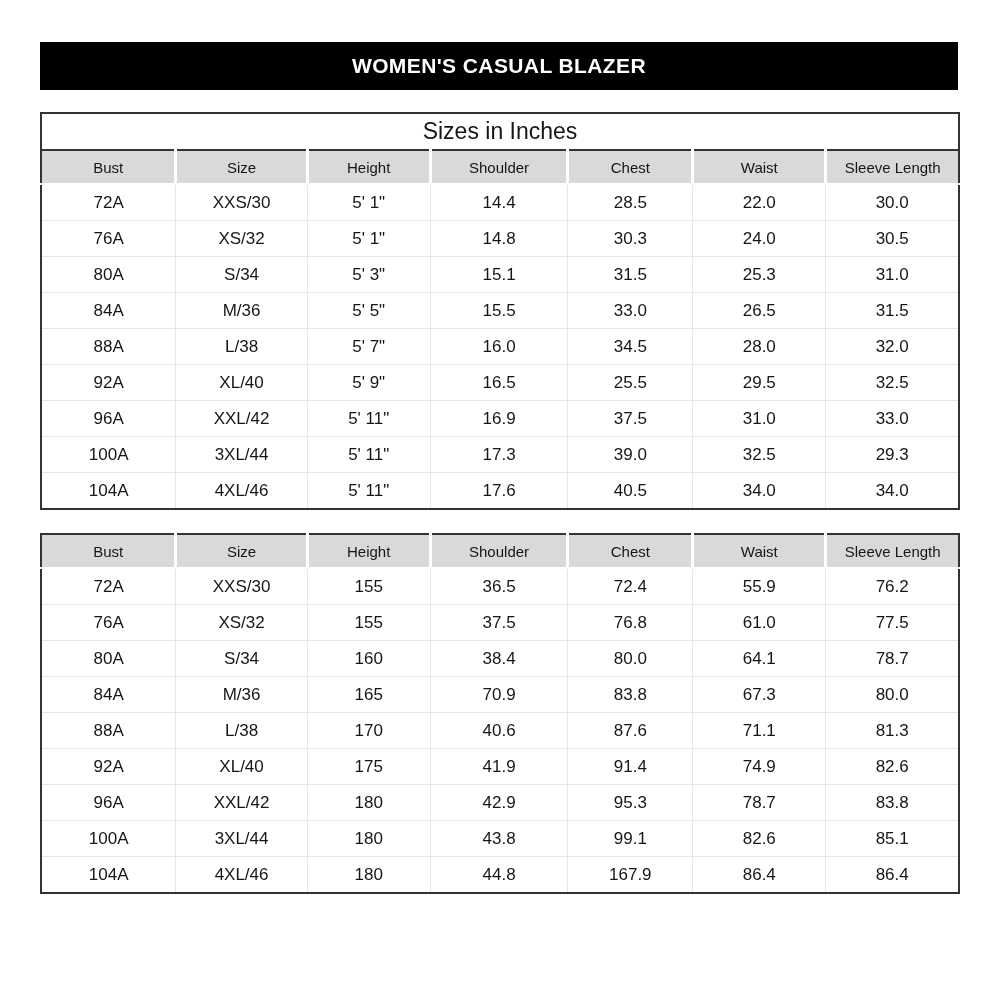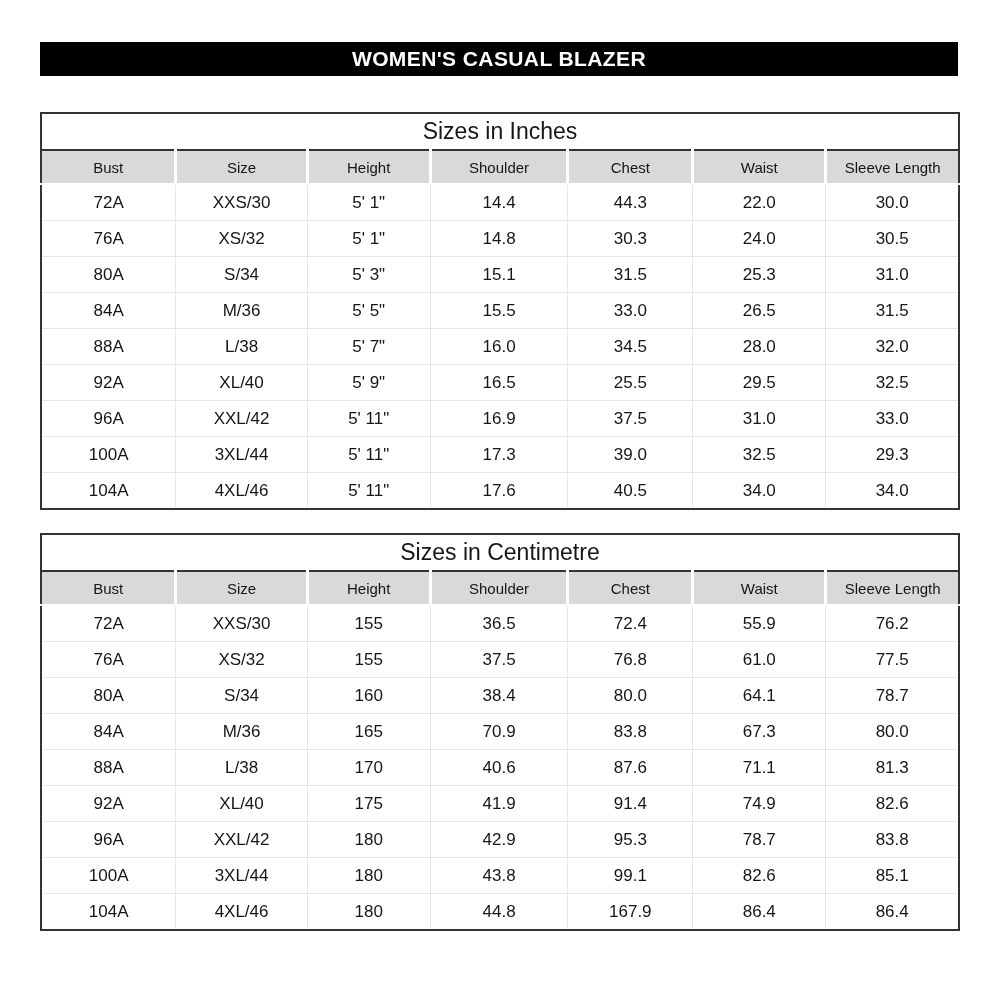--- a/index.html
+++ b/index.html
@@ -15,21 +15,21 @@
     width:1000px;height:1000px;
     background:#ffffff;
     font-family:"Liberation Sans", sans-serif;
     color:var(--text);
     position:relative;
     overflow:hidden;
   }
   .banner{
     position:absolute;
     left:40px;top:42px;
-    width:918px;height:34px;
+    width:918px;height:48px;
     background:var(--banner-bg);
     color:var(--banner-fg);
     display:flex;align-items:center;justify-content:center;
     font-weight:bold;
     font-size:21px;
     letter-spacing:0.4px;
   }
   table.size-table{
     position:absolute;
     left:40px;
@@ -103,21 +103,21 @@
           <th class="col-header">Waist</th>
           <th class="col-header">Sleeve Length</th>
         </tr>
       </thead>
       <tbody>
         <tr>
           <td class="data-cell">72A</td>
           <td class="data-cell">XXS/30</td>
           <td class="data-cell">5' 1"</td>
           <td class="data-cell">14.4</td>
-          <td class="data-cell">44.3</td>
+          <td class="data-cell">28.5</td>
           <td class="data-cell">22.0</td>
           <td class="data-cell">30.0</td>
         </tr>
         <tr>
           <td class="data-cell">76A</td>
           <td class="data-cell">XS/32</td>
           <td class="data-cell">5' 1"</td>
           <td class="data-cell">14.8</td>
           <td class="data-cell">30.3</td>
           <td class="data-cell">24.0</td>
@@ -194,23 +194,20 @@
         <col style="width: 14.7%;">
         <col style="width: 14.3%;">
         <col style="width: 13.4%;">
         <col style="width: 15%;">
         <col style="width: 13.6%;">
         <col style="width: 14.5%;">
         <col style="width: 14.5%;">
       </colgroup>
       <thead>
         <tr>
-          <td class="title-cell" colspan="7">Sizes in Centimetre</td>
-        </tr>
-        <tr>
           <th class="col-header">Bust</th>
           <th class="col-header">Size</th>
           <th class="col-header">Height</th>
           <th class="col-header">Shoulder</th>
           <th class="col-header">Chest</th>
           <th class="col-header">Waist</th>
           <th class="col-header">Sleeve Length</th>
         </tr>
       </thead>
       <tbody>

